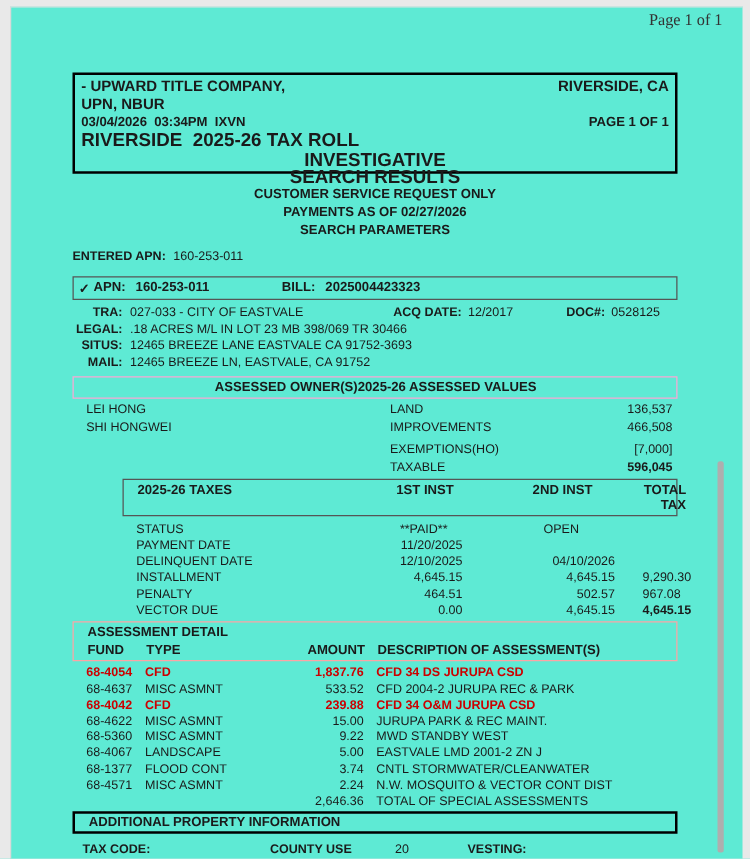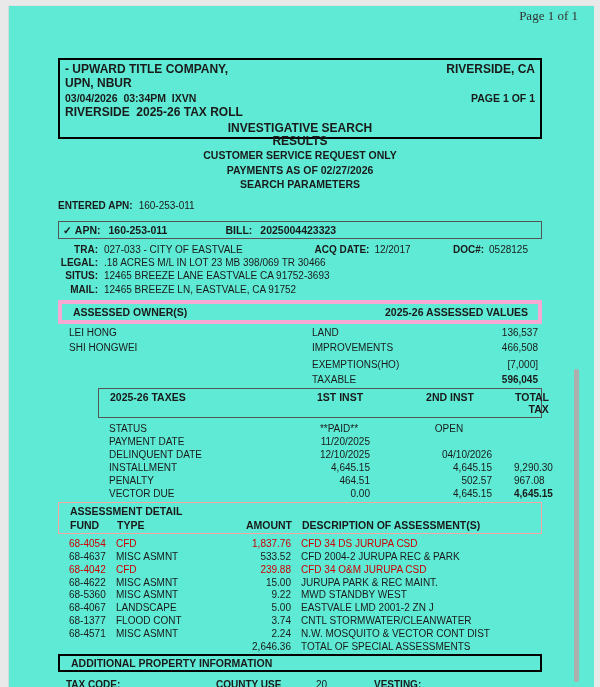--- a/index.html
+++ b/index.html
@@ -30,42 +30,42 @@
   }
   .doc { width:484px; margin-left:49px; padding-top:52px; font-size:10px; }
   .b { font-weight:bold; }
   .pre { white-space:pre-wrap; }
 
   
   .hdr-box { border:2px solid #000; padding:3px 5px 4px 5px; font-weight:bold; }
   .hdr-r1 { display:flex; justify-content:space-between; font-size:12px; line-height:13.5px; }
   .hdr-company { width:180px; }
   .hdr-r2 { display:flex; justify-content:space-between; font-size:10.5px; line-height:14px; margin-top:1px; }
-  .hdr-r3 { position:relative; font-size:12px; line-height:13px; min-height:27px; margin-top:1px; }
+  .hdr-r3 { position:relative; font-size:15px; line-height:13px; min-height:27px; margin-top:1px; }
   .hdr-search { position:absolute; left:50%; transform:translateX(-50%); top:16px; width:170px; text-align:center; }
 
   .notice { text-align:center; font-weight:bold; font-size:10.5px; line-height:14.5px; margin-top:9px; }
 
   .entered-apn { margin-top:8px; font-size:10px; }
   .entered-apn .val { font-weight:normal; margin-left:6px; }
 
   .apn-box { border:1px solid #555; margin-top:10px; padding:2px 4px; font-weight:bold; font-size:10.5px; display:flex; }
   .apn-box .chk { margin-right:3px; }
   .apn-box .bill { margin-left:58px; }
   .apn-box .lbl { margin-right:8px; }
 
   .prop-lines { margin-top:4px; }
   .prop-line { display:flex; line-height:13.4px; }
   .prop-line .lab { width:40px; text-align:right; font-weight:bold; flex:0 0 40px; }
   .prop-line .val { margin-left:6px; white-space:pre-wrap; }
   .tra-line .acq { margin-left:72px; }
   .tra-line .doc-no { margin-left:auto; margin-right:14px; }
   .inlab { font-weight:bold; margin-right:5px; }
 
-  .sec-box { border:4px solid #f9a8d4; margin-top:4px; padding:2px 10px 2px 11px; display:flex; justify-content:space-between; font-weight:bold; font-size:10.5px; }
+  .sec-box { border:1px solid #f9a8d4; margin-top:4px; padding:2px 10px 2px 11px; display:flex; justify-content:center; font-weight:bold; font-size:10.5px; }
 
   .owner-row { display:grid; grid-template-columns:243px 1fr auto; line-height:14.5px; padding:0 4px 0 11px; }
   .owner-rows { margin-top:2px; }
   .gap-top { margin-top:3px; }
   .owner-row .num { text-align:left; }
 
   
   .tax-grid { display:grid; grid-template-columns:185px 90px 130px 1fr;margin-left:40px; }
   .tax-head { border:1px solid #555; margin-top:1px; padding:2px 4px 2px 11px; font-weight:bold; font-size:10.5px; }
   .tax-head .c { text-align:center; }
@@ -80,21 +80,21 @@
 
   
   .asmt-box { border:1px solid #fca5a5; margin-top:2px; padding:2px 4px 2px 11px; font-weight:bold; font-size:10.5px; }
   .asmt-title { line-height:12.5px; }
   .asmt-grid { display:grid; grid-template-columns:47px 100px 75px 1fr; }
   .asmt-grid .amt { text-align:right; }
   .asmt-grid .dsc { padding-left:10px; }
   .asmt-head { line-height:12.5px; margin-top:1px; }
   .asmt-rows { margin-top:4px; padding:0 4px 0 11px; }
   .asmt-row { line-height:12.8px; }
-  .asmt-row.red { color:#cc0000; font-weight:normal; }
+  .asmt-row.red { color:#cc0000; font-weight:bold; }
 
   
   .addl-box { border:2px solid #000; margin-top:1px; padding:1px 4px 1px 11px; font-weight:bold; font-size:10.5px; }
   .addl-rows { margin-top:6px; padding-left:8px; }
   .addl-grid { display:grid; grid-template-columns:75px 75px 100px 58px 1fr; line-height:13px; }
   .addl-grid .w { white-space:pre-line; }
 </style>
 </head>
 <body>
 

